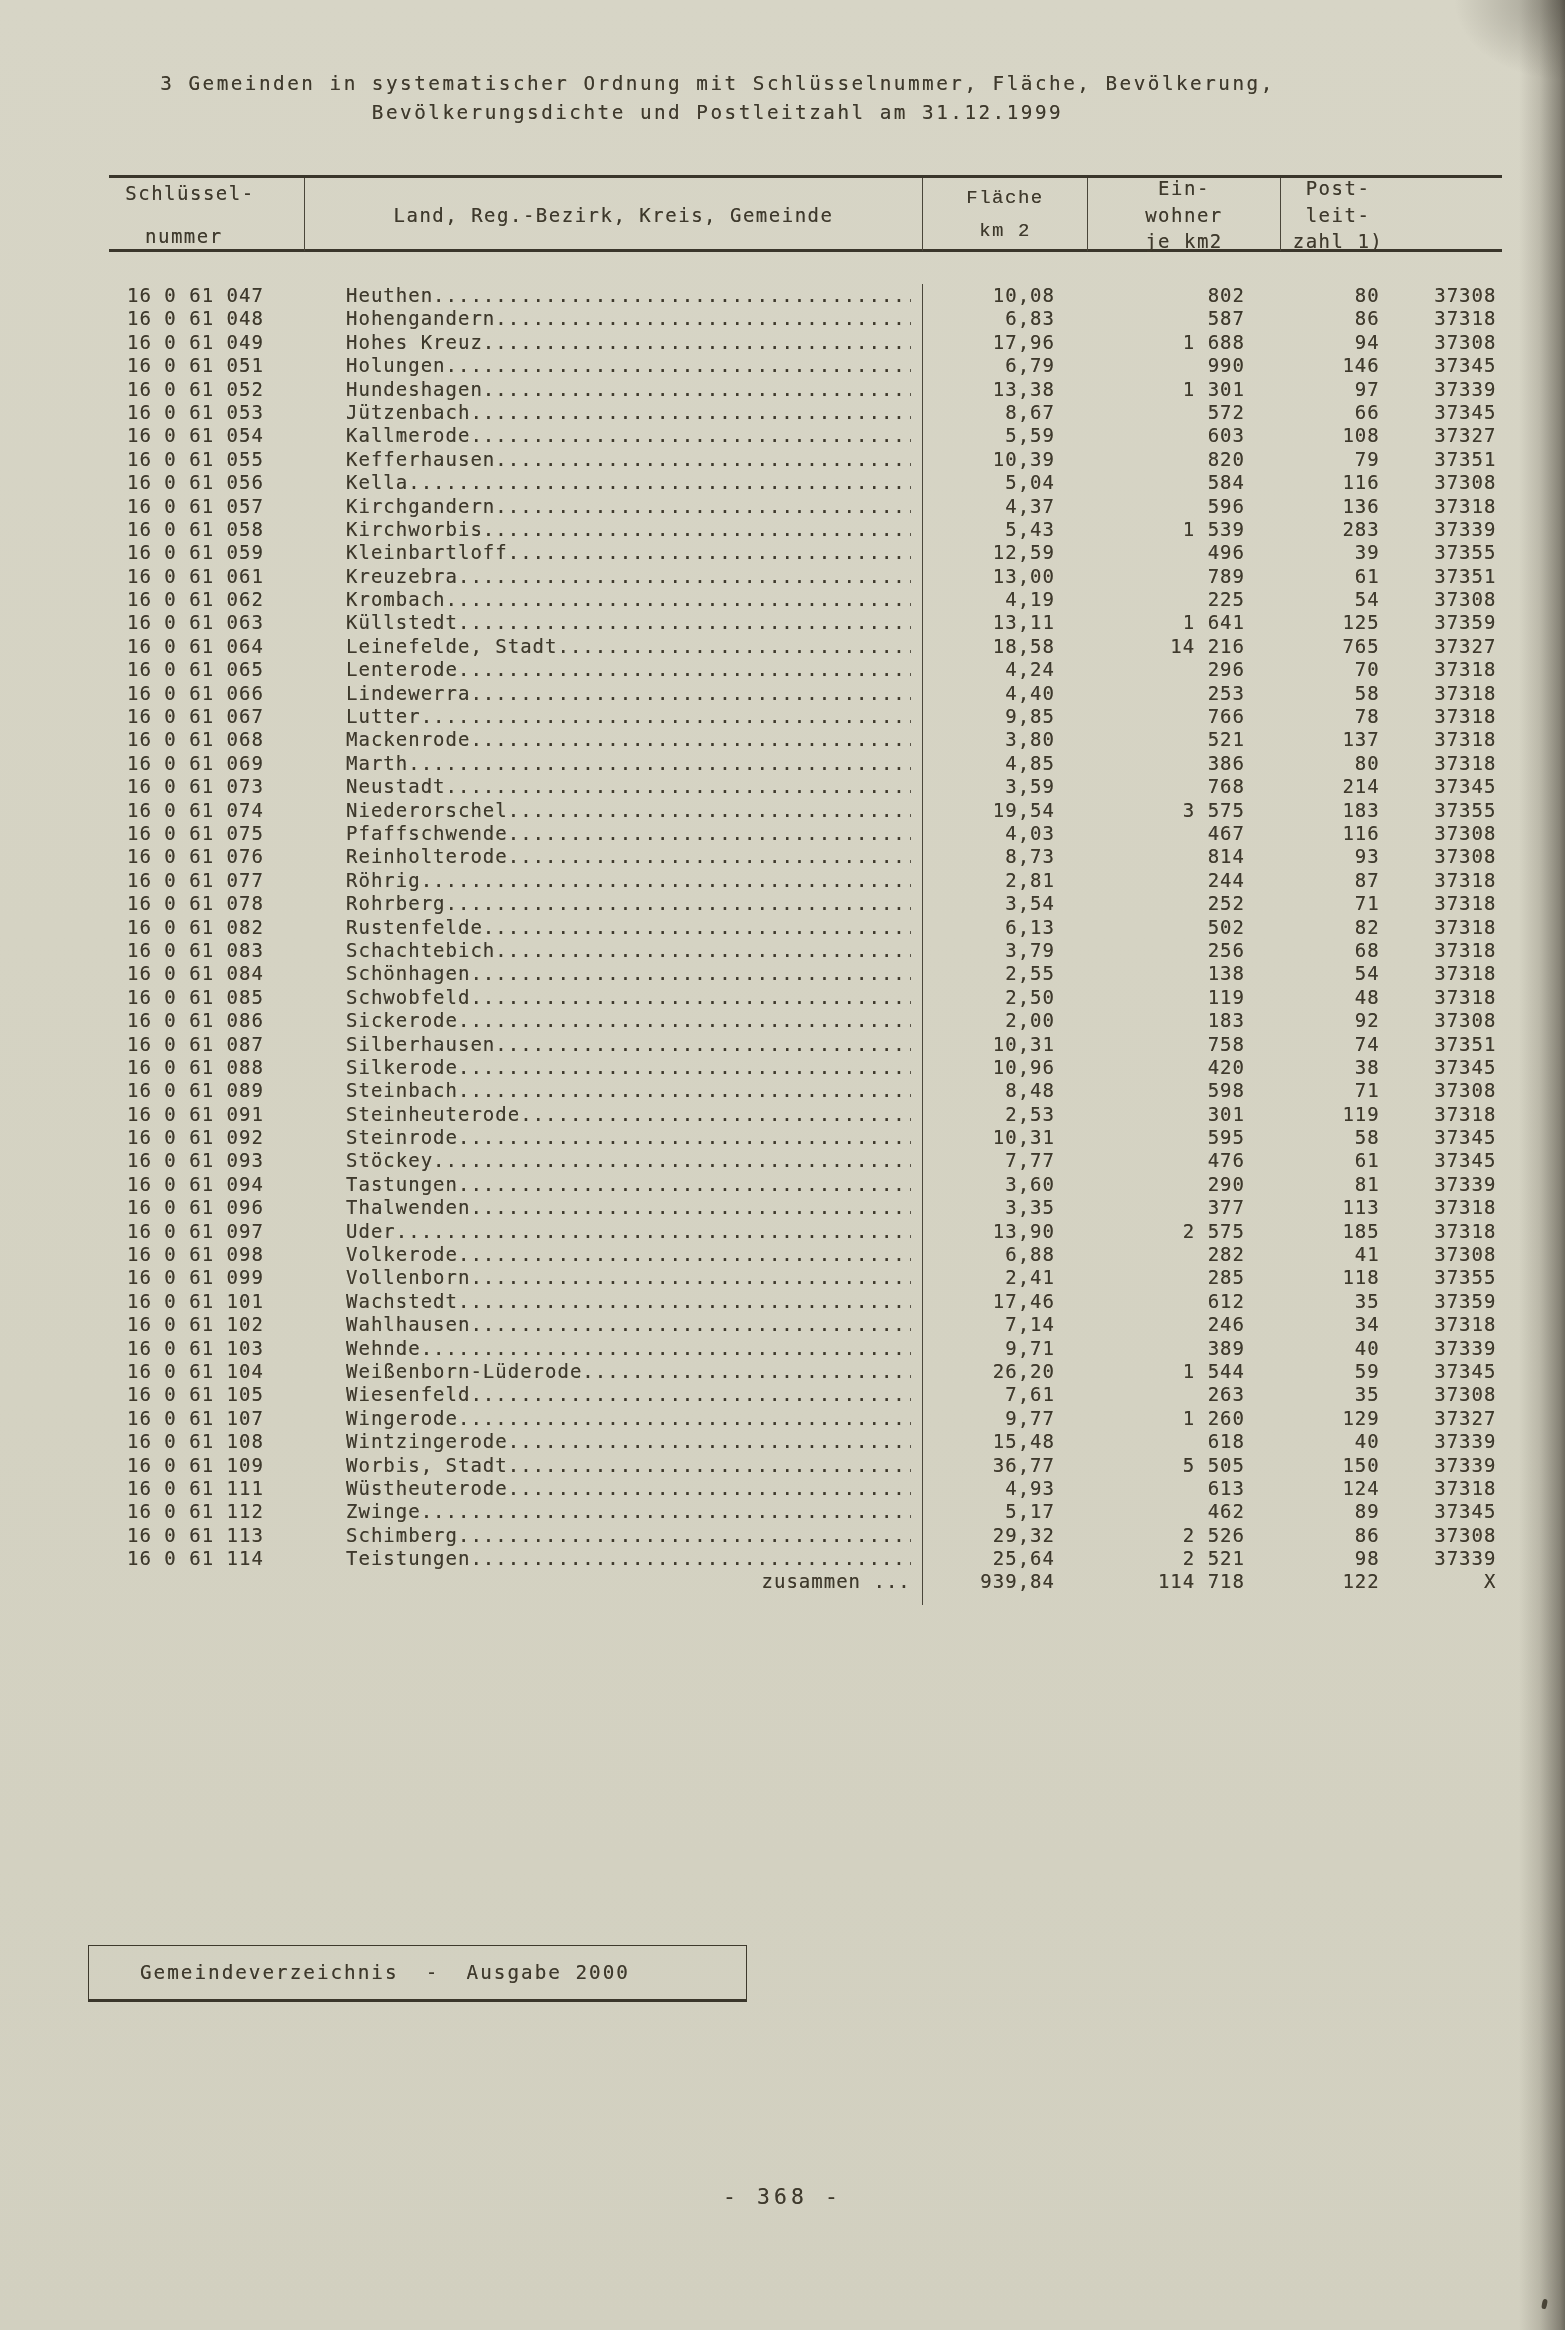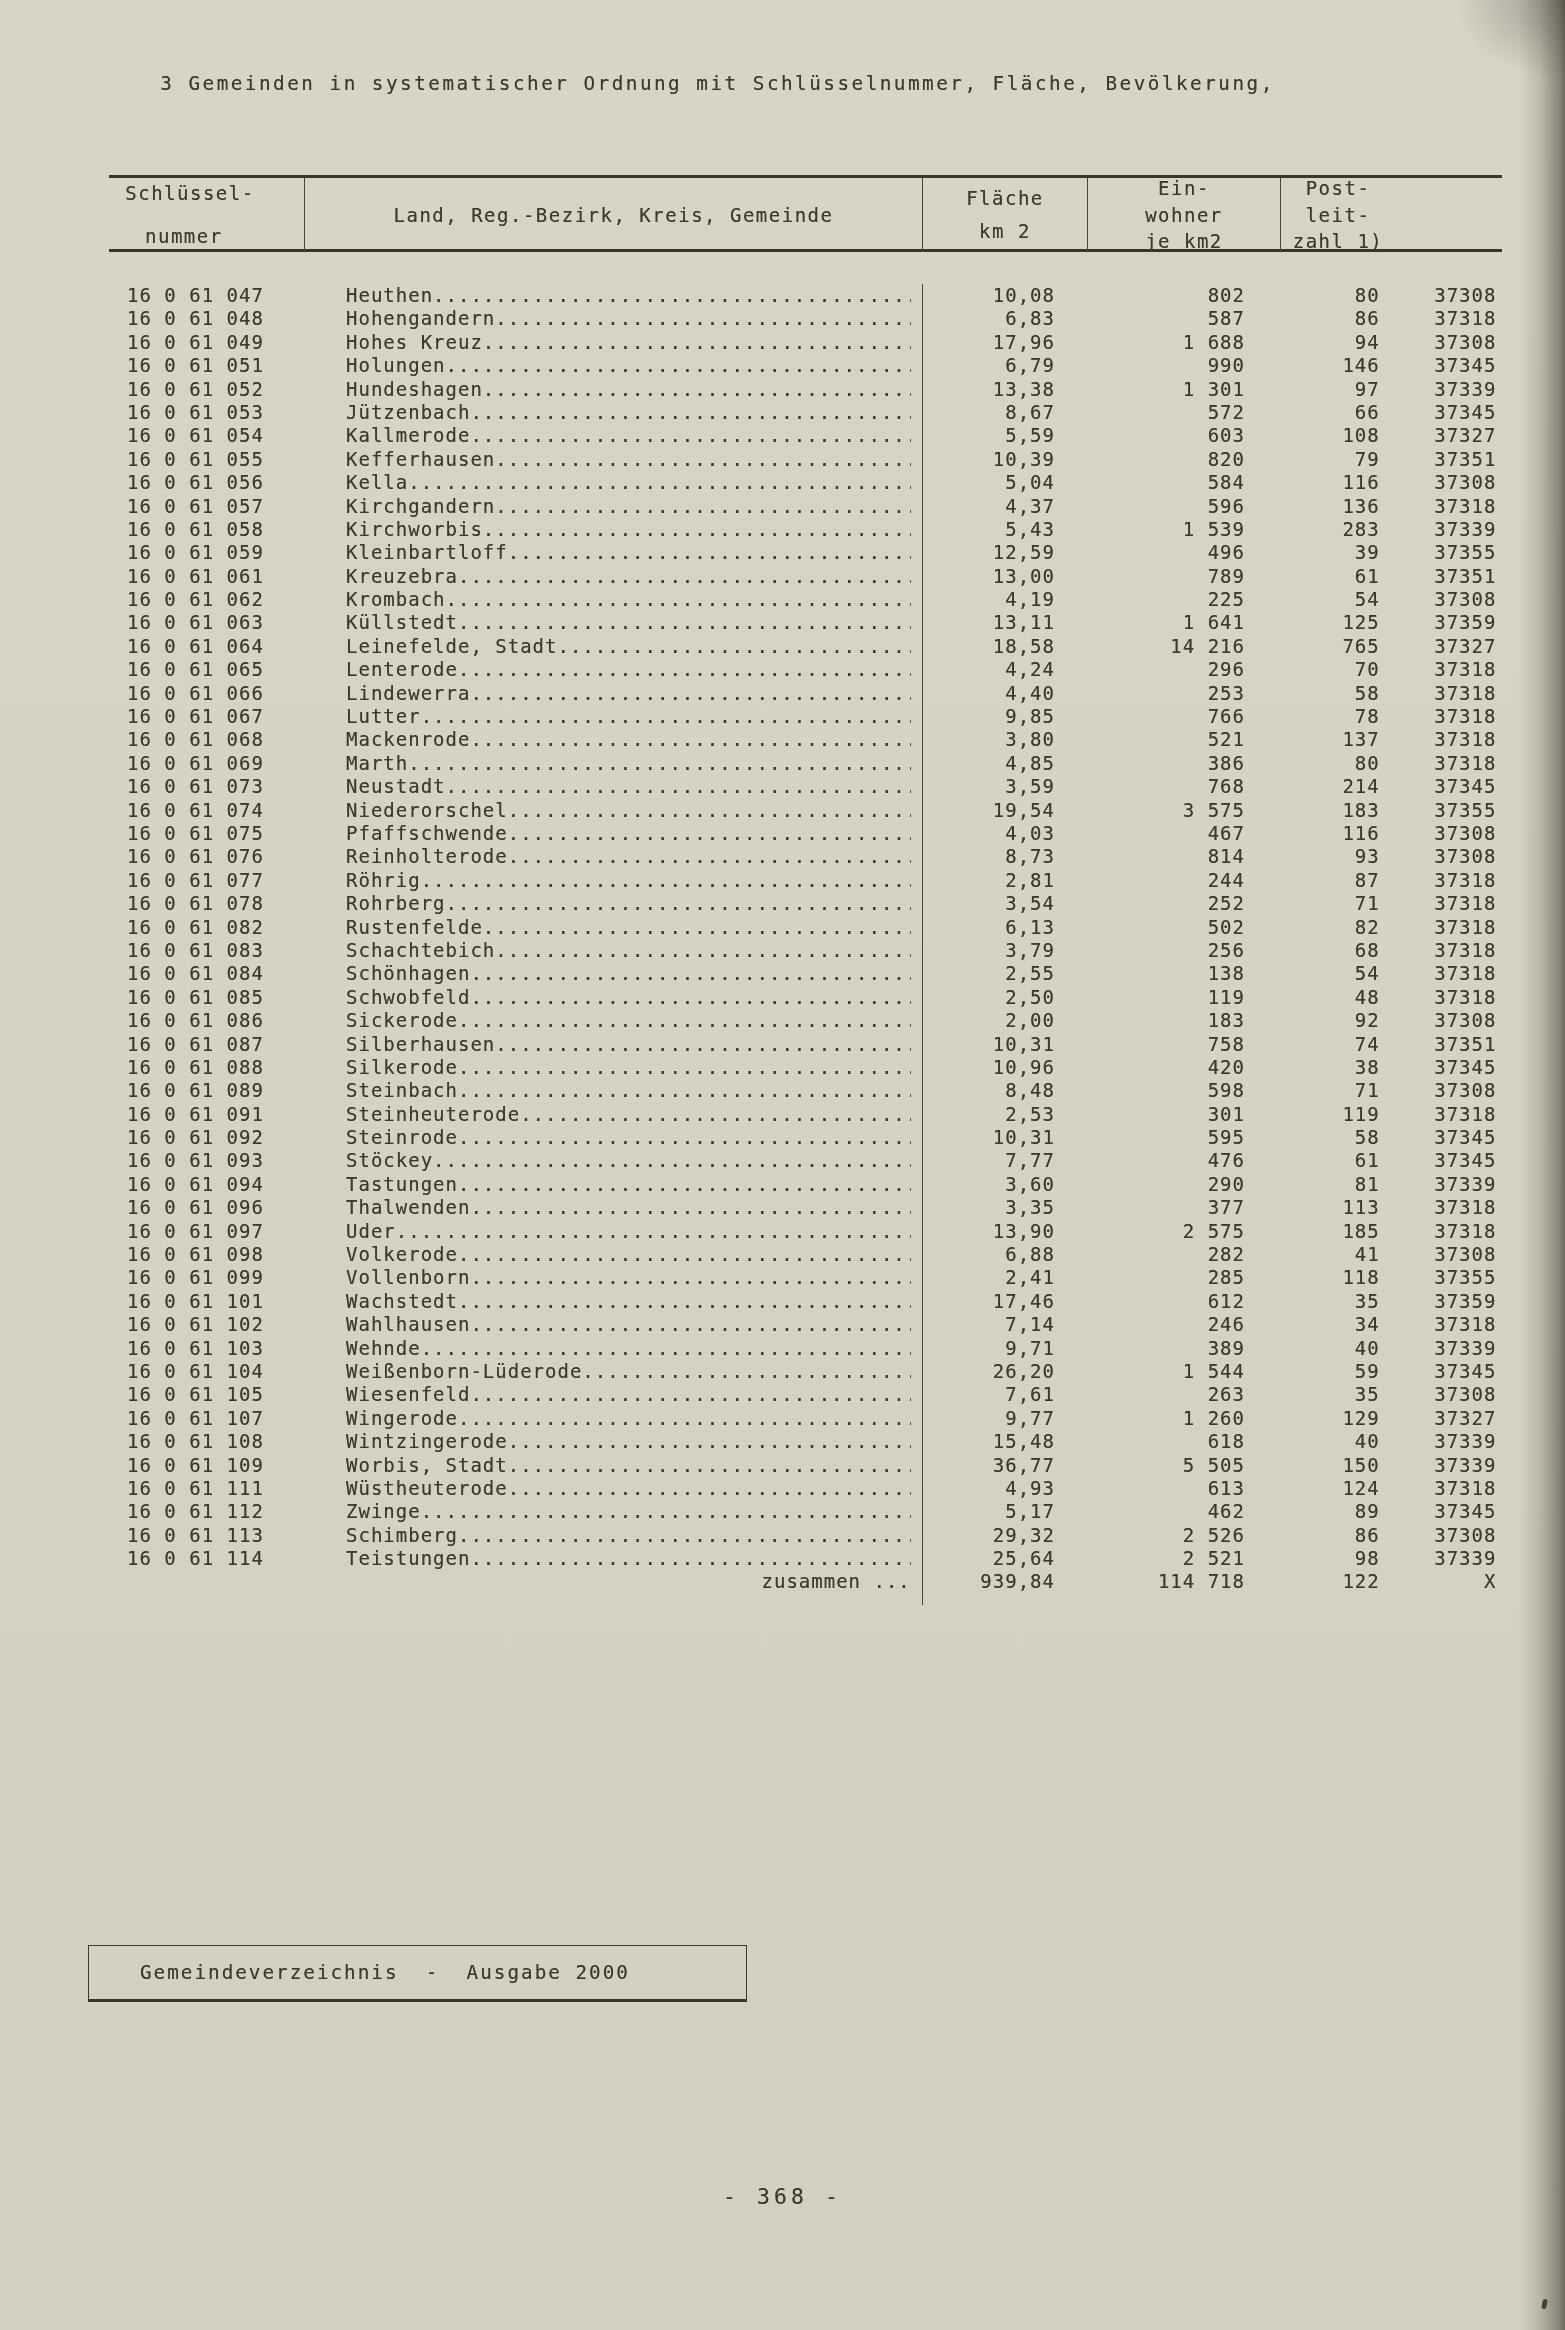--- a/index.html
+++ b/index.html
@@ -20,21 +20,21 @@
     height:77px;box-sizing:border-box;
     border-top:3.6px solid #3a362b;border-bottom:3.6px solid #3a362b;
   }
   .hcell{box-sizing:border-box;display:flex;flex-direction:column;justify-content:center;
     align-items:center;font-size:19px;letter-spacing:1.5px;line-height:20.4px;}
   .hcell.bordered{border-right:1.5px solid #4a463a;}
   .hcell .hl{white-space:pre;}
   .hc1{align-items:flex-start;row-gap:23px;}
   .hc1 .hl1{padding-left:16.3px;}
   .hc1 .hl2{padding-left:36px;}
-  .hc3{row-gap:13px;}
+  .hc3{row-gap:13px;font-family:Liberation Mono, monospace;}
   .hc5{row-gap:6.1px;}
   .hc6{row-gap:6.1px;}
   .tbody{padding-top:32px;}
   .trow{
     display:grid;grid-template-columns:196px 618px 165px 193px 114px 105px;
     height:23.4px;line-height:23.4px;font-size:19px;letter-spacing:1px;
   }
   .c{box-sizing:border-box;white-space:pre;overflow:hidden;}
   .c-key{padding-left:18px;}
   .c-name{display:flex;border-right:1.5px solid #4a463a;padding-left:41px;padding-right:11.2px;}
@@ -67,20 +67,21 @@
   .scan-speck{
     position:absolute;left:1542px;top:2299px;width:5.1px;height:10.2px;border-radius:40%;
     background:rgba(48,42,30,.8);transform:rotate(12deg);
   }
 </style>
 </head>
 <body>
 
 <div class="title-block ink">
   <div class="title-line">3 Gemeinden in systematischer Ordnung mit Schlüsselnummer, Fläche, Bevölkerung,</div>
+  <div class="title-line">Bevölkerungsdichte und Postleitzahl am 31.12.1999</div>
 </div>
 
 <div class="tbl ink">
   <div class="thead">
     <div class="hcell bordered hc1">
       <div class="hl hl1">Schlüssel-</div>
       <div class="hl hl2">nummer</div>
     </div>
     <div class="hcell bordered">
       <div class="hl">Land, Reg.-Bezirk, Kreis, Gemeinde</div>

